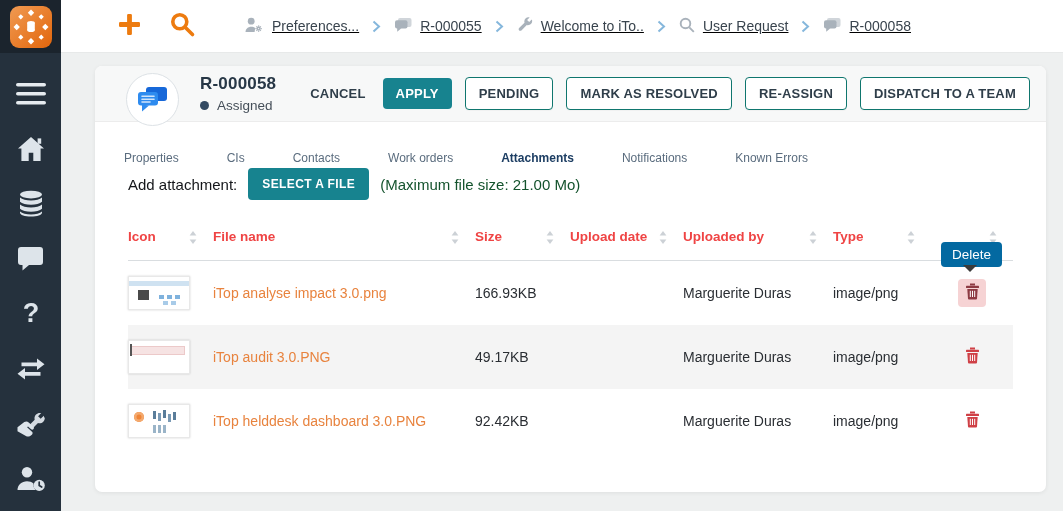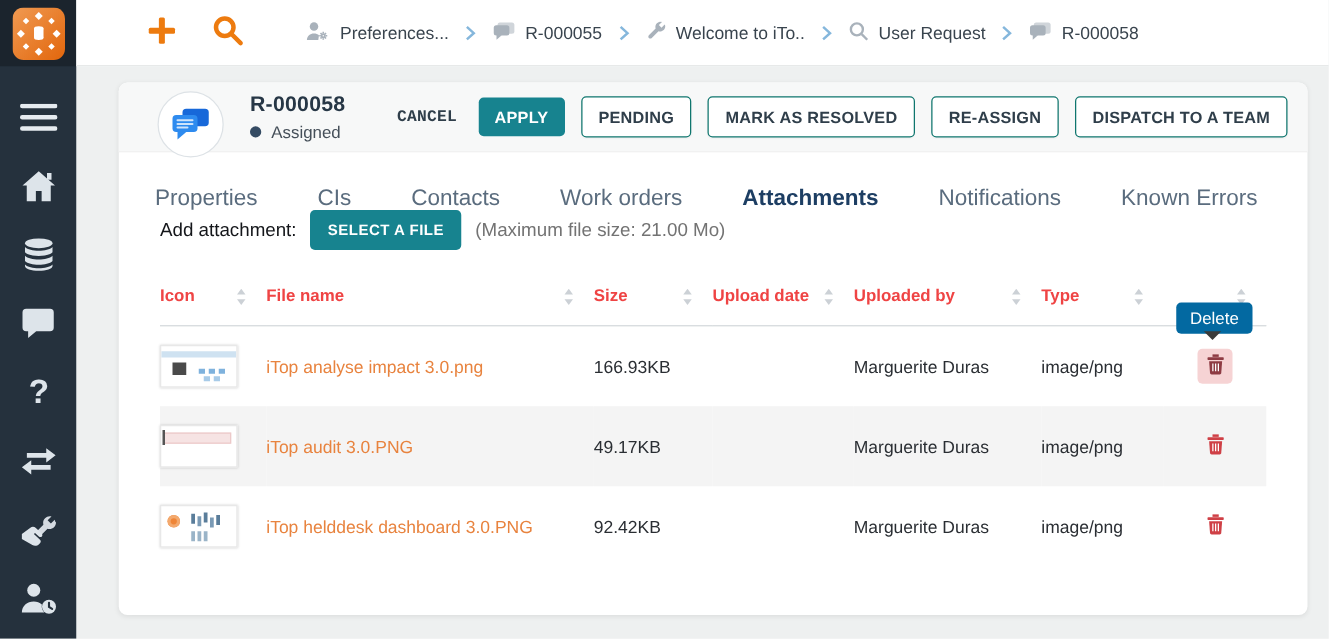--- a/index.html
+++ b/index.html
@@ -10,51 +10,51 @@
   
   .sidebar { width:61px; background:#25313d; flex-shrink:0; display:flex; flex-direction:column; }
   .logo-box { height:53px; background:#1b242d; display:flex; align-items:center; justify-content:center; }
   .side-nav { display:flex; flex-direction:column; align-items:center; padding-top:28px; gap:27px; }
   .side-item { width:40px; height:28px; display:flex; align-items:center; justify-content:center; cursor:pointer; }
 
   
   .main { flex:1; display:flex; flex-direction:column; min-width:0; }
   .topbar { height:53px; background:#fff; display:flex; align-items:center; padding-left:48px; border-bottom:1px solid #e7e9e9; flex-shrink:0; }
   .quick-action { width:40px; height:40px; display:flex; align-items:center; justify-content:center; cursor:pointer; margin-right:13px; }
-  .breadcrumb { display:flex; align-items:center; margin-left:30px; }
+  .breadcrumb { display:flex; align-items:center; margin-left:30px;text-decoration:underline; }
   .crumb { display:flex; align-items:center; gap:8px; cursor:pointer; }
   .crumb-label { color:#39444e; font-size:14px; }
   .crumb-sep { margin:0 13px; display:flex; align-items:center; }
 
   
   .content { flex:1; position:relative; }
   .card { position:absolute; left:34px; top:13px; width:951px; height:426px; background:#fff; border-radius:7px; box-shadow:0 1px 4px rgba(0,0,0,.07); display:flex; flex-direction:column; }
   .card-header { height:56px; background:#f7f8f8; border-bottom:1px solid #ececec; border-radius:7px 7px 0 0; position:relative; display:flex; align-items:center; padding:0 16px 0 105px; }
   .avatar { position:absolute; left:31px; top:7px; width:53px; height:53px; border-radius:50%; background:#fff; border:1px solid #dde2e6; display:flex; align-items:center; justify-content:center; z-index:3; }
   .title-block { display:flex; flex-direction:column; gap:4px; }
   .obj-title { font-size:17px; font-weight:700; color:#273746; letter-spacing:.2px; }
   .status-row { display:flex; align-items:center; gap:8px; }
   .status-dot { width:9px; height:9px; border-radius:50%; background:#344b63; }
   .status-label { font-size:13.5px; color:#454f59; }
   .actions { margin-left:auto; display:flex; align-items:center; gap:13px; }
   .btn { font-family:"Liberation Sans", sans-serif; font-size:13px; font-weight:700; letter-spacing:.2px; border:none; background:none; cursor:pointer; padding:8px 13px; border-radius:4px; color:#2f3e4a; white-space:nowrap; }
-  .btn-link { padding:8px 4px;font-family:Liberation Mono, monospace; }
+  .btn-link { padding:8px 4px; }
   .btn-primary { background:#17838f; color:#fff; }
   .btn-neutral { background:#fff; border:1px solid #0f766e; box-shadow:0 1px 1px rgba(0,0,0,.03); }
 
   
   .tabs { height:31px; display:flex; align-items:center; padding:0 5px; flex-shrink:0; }
-  .tab { padding:0 24px; font-size:18px; color:#5a6c7e; cursor:pointer; line-height:31px;margin-top:42px; }
+  .tab { padding:0 24px; font-size:12px; color:#5a6c7e; cursor:pointer; line-height:31px;margin-top:42px; }
   .tab.active { color:#1d3e63; font-weight:700; }
 
   
   .tab-content { flex:1; padding:15px 33px 0 33px; }
   .add-row { display:flex; align-items:center; gap:11px; font-size:15px; color:#14161a; }
   .btn-select { background:#17838f; color:#fff; font-size:12px; font-weight:700; letter-spacing:.4px; padding:9px 14px; border:none; border-radius:4px; cursor:pointer; font-family:"Liberation Sans", sans-serif; }
-  .max-note { font-size:15px; color:#737373; }
+  .max-note { font-size:15px; color:#14532d; }
 
   
   table { width:100%; border-collapse:collapse; margin-top:17px; table-layout:fixed; }
   th { text-align:left; font-size:13.5px; font-weight:700; color:#ef4444; padding:12px 0 16px 0; border-bottom:1px solid #d9dde0; position:relative; }
   th .sort { position:absolute; right:16px; top:14px; cursor:pointer; }
   td { font-size:14px; color:#2a2e33; height:64px; vertical-align:middle; }
   tbody tr:nth-child(2) { background:#f4f4f4; }
   .file-link { color:#e8833e; cursor:pointer; }
   .thumb { width:62px; height:34px; background:#fff; border:1px solid #e8e8e8; box-shadow:0 0 2px rgba(0,0,0,.18); position:relative; overflow:hidden; cursor:pointer; }
   .thumb-impact::before { content:""; position:absolute; left:0; right:0; top:4px; height:5px; background:#cfe2f1; }

